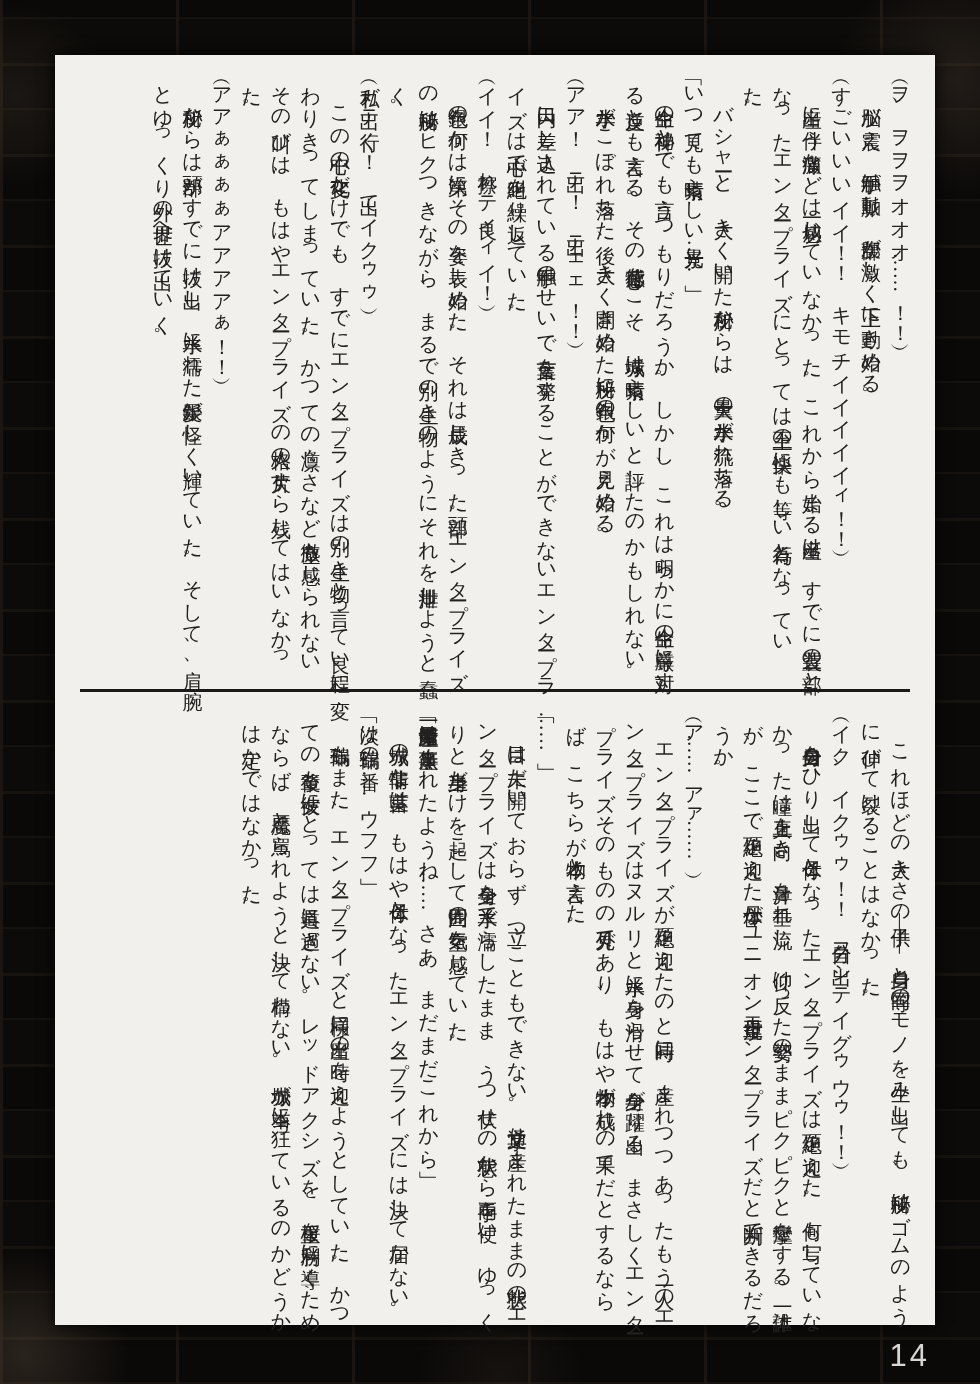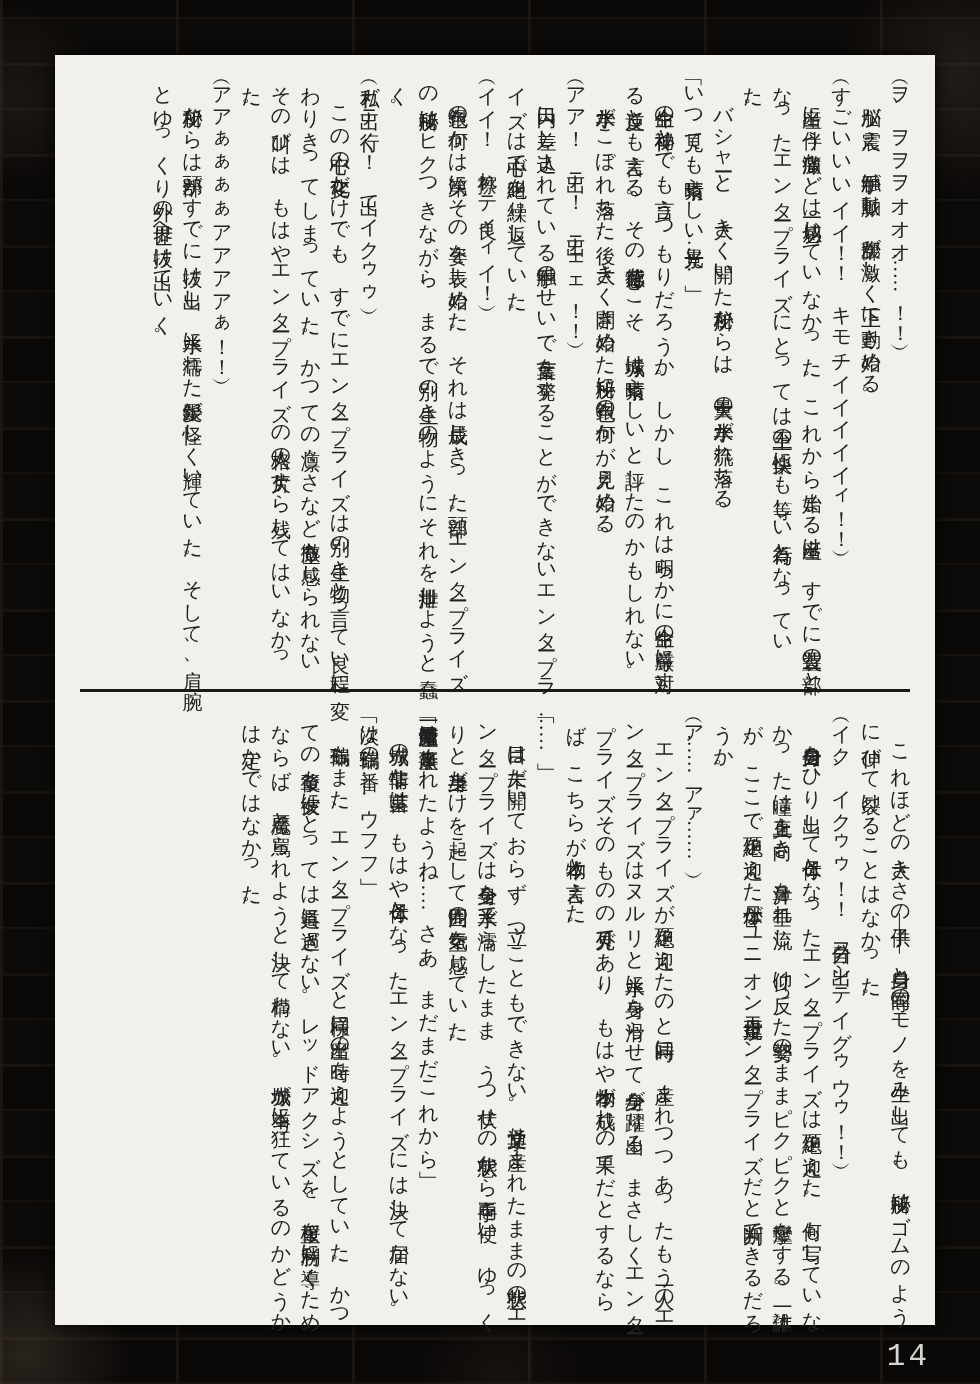--- a/index.html
+++ b/index.html
@@ -59,21 +59,21 @@
     background: #1b1a19;
   }
 
   .page-number {
     position: absolute;
     right: 50px;
     bottom: 10px;
     color: #d6d5d2;
     font-size: 31px;
     letter-spacing: 3px;
-    font-family: Liberation Mono, monospace;
+    font-family: Liberation Sans, sans-serif;
   }
 </style>
 </head>
 <body>
 
 <div class="page">
   <div class="paper">
     <section class="text-block top">
         <p class="para">（ヲ、ヲヲヲオオオ……！！）</p>
         <p class="para indent">脳が震え、触手が脈動し、腹部が激しく上下に動き始める。</p>

